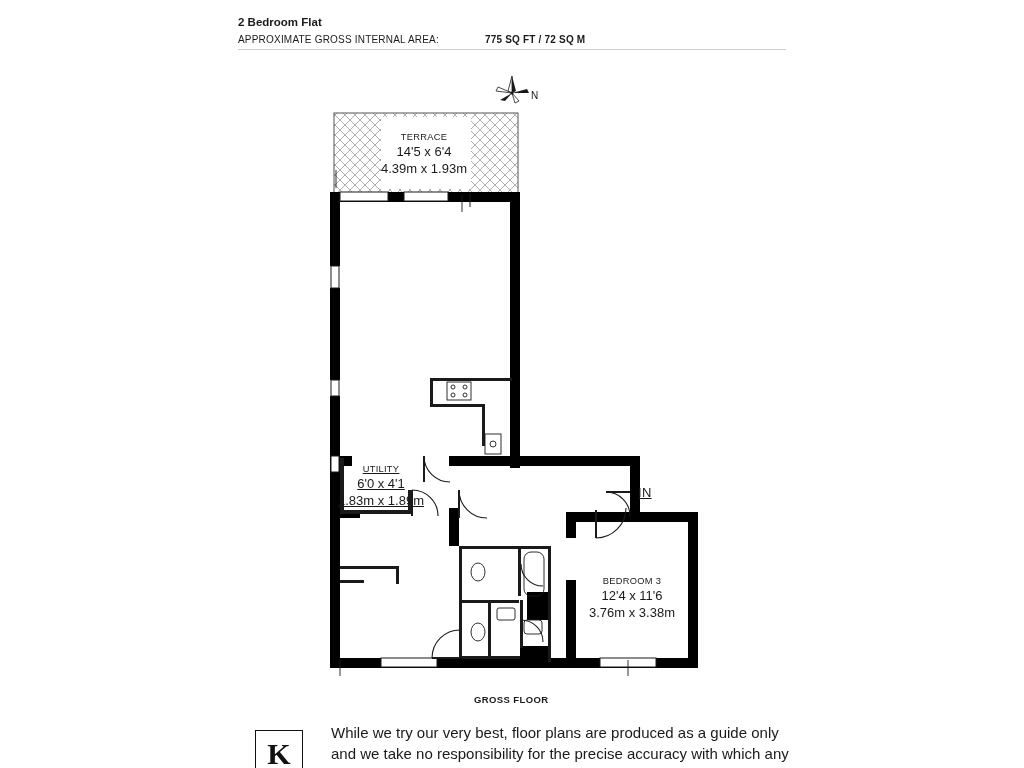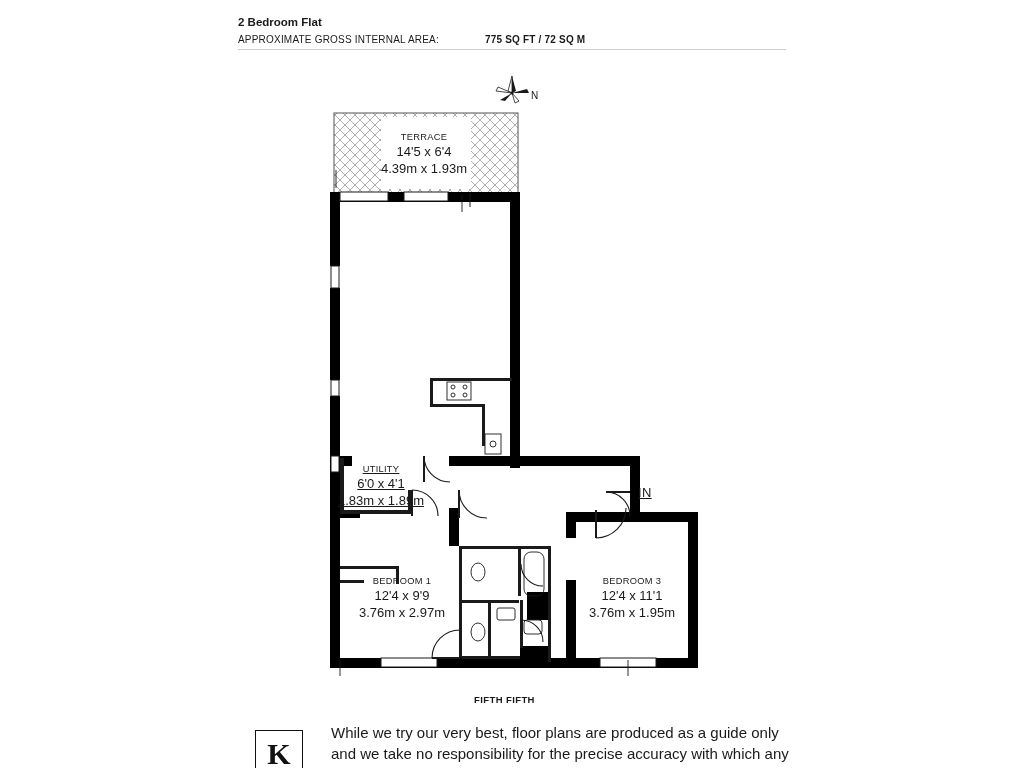--- a/index.html
+++ b/index.html
@@ -297,33 +297,28 @@
     <div class="rdim">4.39m x 1.93m</div>
   </div>
 
 
   <div class="roomlabel" style="left:333px; top:404px; width:96px;text-decoration:underline;">
     <div class="rname">UTILITY</div>
     <div class="rdim">6'0 x 4'1</div>
     <div class="rdim">1.83m x 1.89m</div>
   </div>
 
-  <div class="roomlabel" style="left:342px; top:516px; width:120px;">
-    <div class="rname">BEDROOM 1</div>
-    <div class="rdim">12'4 x 9'9</div>
-    <div class="rdim">3.76m x 2.97m</div>
-  </div>
 
   <div class="roomlabel" style="left:572px; top:516px; width:120px;">
     <div class="rname">BEDROOM 3</div>
-    <div class="rdim">12'4 x 11'1</div>
-    <div class="rdim">3.76m x 1.95m</div>
+    <div class="rdim">12'4 x 11'6</div>
+    <div class="rdim">3.76m x 3.38m</div>
   </div>
 
   <div class="inlabel" style="left:638px; top:425px;">IN</div>
 
-  <div class="floorlabel" style="left:474px; top:634px;">FIFTH FIFTH</div>
+  <div class="floorlabel" style="left:474px; top:634px;">GROSS FLOOR</div>
 </div>
 
 <div class="footer">
   <div class="klogo">K</div>
   <div class="disclaimer">While we try our very best, floor plans are produced as a guide only and we take no responsibility for the precise accuracy with which any property is represented.</div>
 </div>
 
 </body></html>

